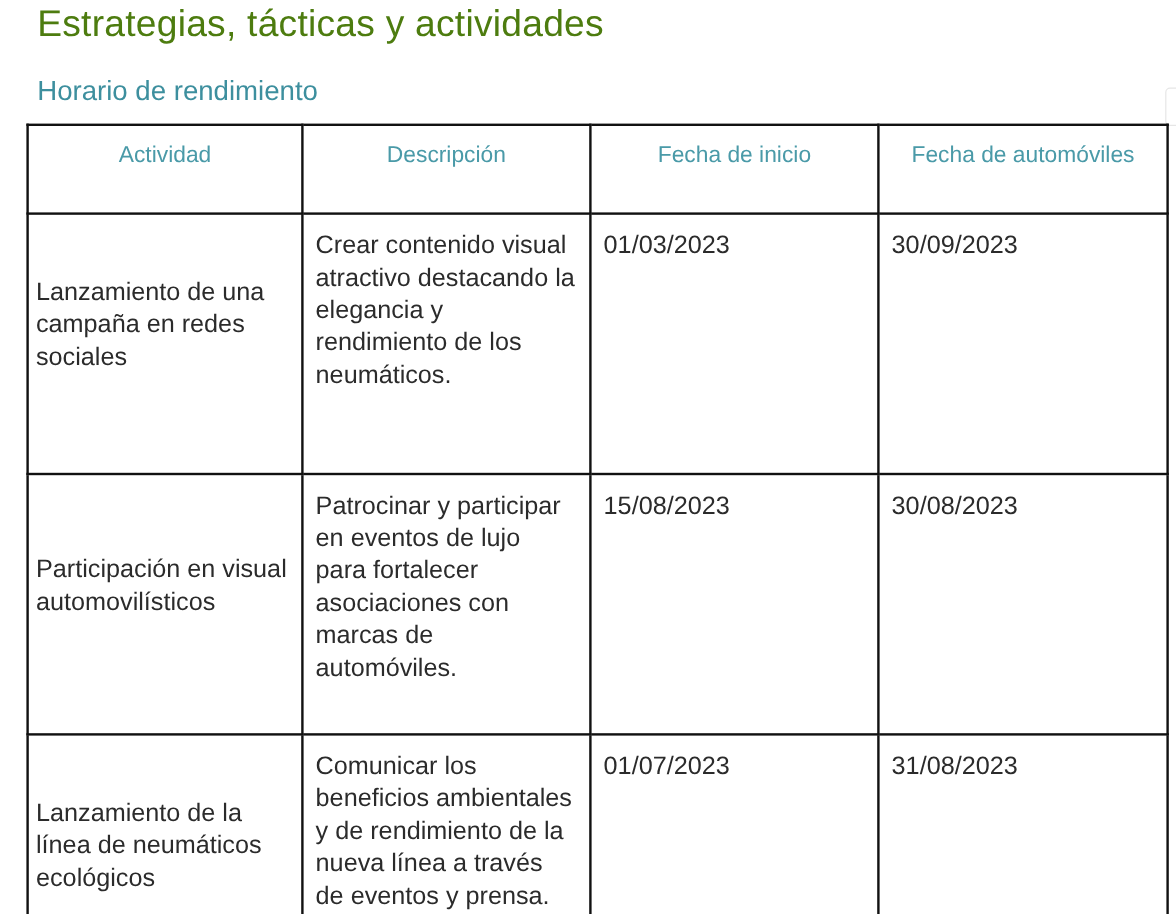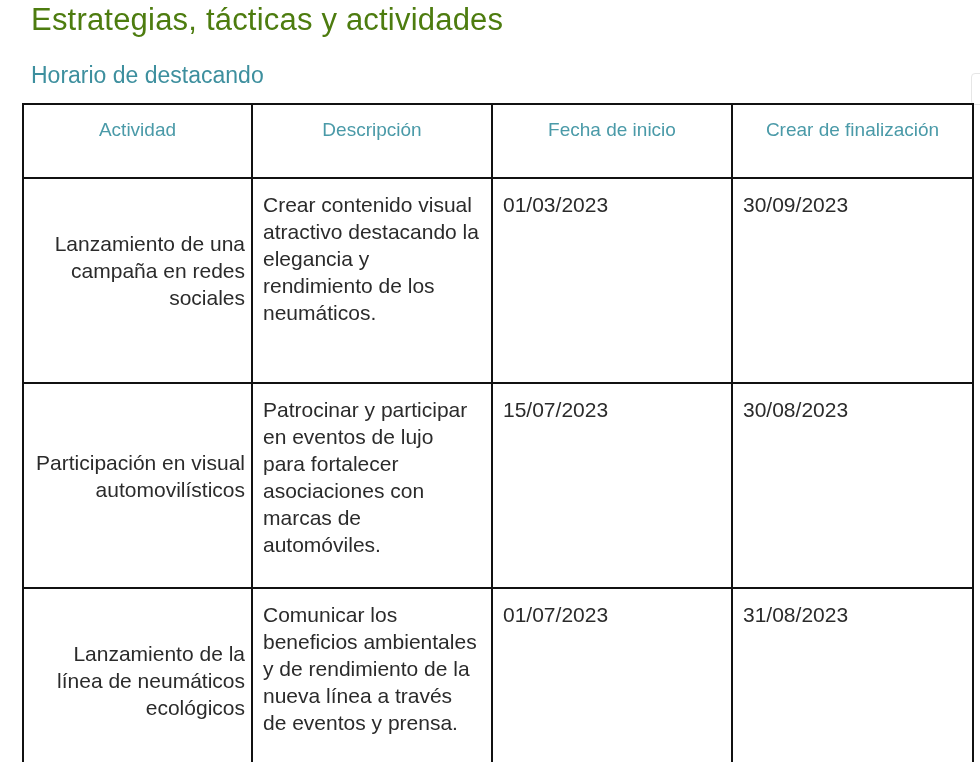--- a/index.html
+++ b/index.html
@@ -67,65 +67,65 @@
     vertical-align: top;
     padding: 14px 4px 0 4px;
   }
   table.schedule td {
     color: #2b2b2b;
     font-size: 21px;
     line-height: 27px;
     padding: 12px 10px 0 10px;
   }
   table.schedule td.activity {
-    text-align: right;
+    text-align: left;
     vertical-align: middle;
-    padding: 0 6px 20px 6px;
+    padding: 0 6px 32px 6px;
   }
   table.schedule tr.r1 td { height: 183px; }
   table.schedule tr.r2 td { height: 183px; }
   table.schedule tr.r3 td { height: 183px; }
   col.c1 { width: 229px; }
   col.c2 { width: 240px; }
   col.c3 { width: 240px; }
   col.c4 { width: 241px; }
 </style>
 </head>
 <body>
 
 <h1 class="doc-title">Estrategias, tácticas y actividades</h1>
-<h2 class="section-title">Horario de destacando</h2>
+<h2 class="section-title">Horario de rendimiento</h2>
 <div class="side-widget"></div>
 
 <table class="schedule">
   <colgroup>
     <col class="c1">
       <col class="c2">
       <col class="c3">
       <col class="c4">
   </colgroup>
   <thead>
     <tr>
       <th>Actividad</th>
       <th>Descripción</th>
       <th>Fecha de inicio</th>
-      <th>Crear de finalización</th>
+      <th>Fecha de automóviles</th>
     </tr>
   </thead>
   <tbody>
     <tr class="r1">
       <td class="activity">Lanzamiento de una campaña en redes sociales</td>
       <td>Crear contenido visual atractivo destacando la elegancia y rendimiento de los neumáticos.</td>
       <td>01/03/2023</td>
       <td>30/09/2023</td>
     </tr>
     <tr class="r2">
       <td class="activity">Participación en visual automovilísticos</td>
       <td>Patrocinar y participar en eventos de lujo para fortalecer asociaciones con marcas de automóviles.</td>
-      <td>15/07/2023</td>
+      <td>15/08/2023</td>
       <td>30/08/2023</td>
     </tr>
     <tr class="r3">
       <td class="activity">Lanzamiento de la línea de neumáticos ecológicos</td>
       <td>Comunicar los beneficios ambientales y de rendimiento de la nueva línea a través de eventos y prensa.</td>
       <td>01/07/2023</td>
       <td>31/08/2023</td>
     </tr>
   </tbody>
 </table>

